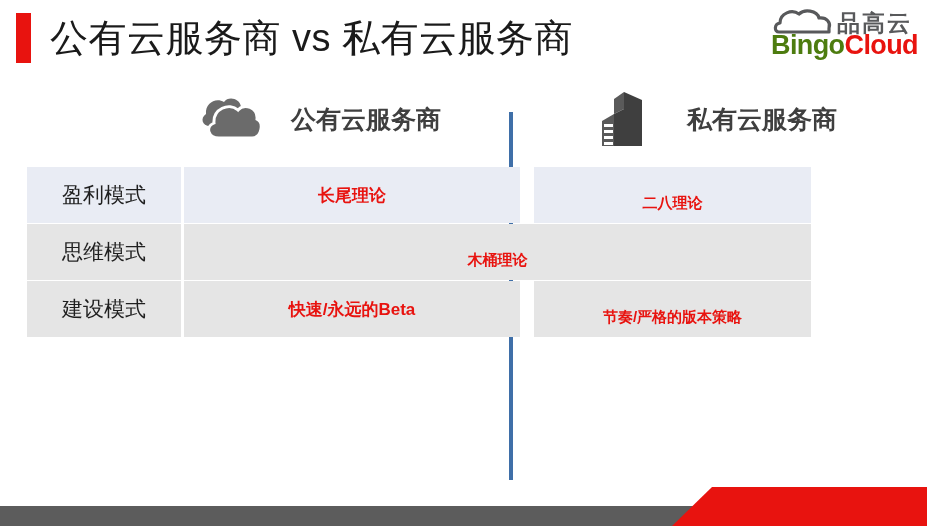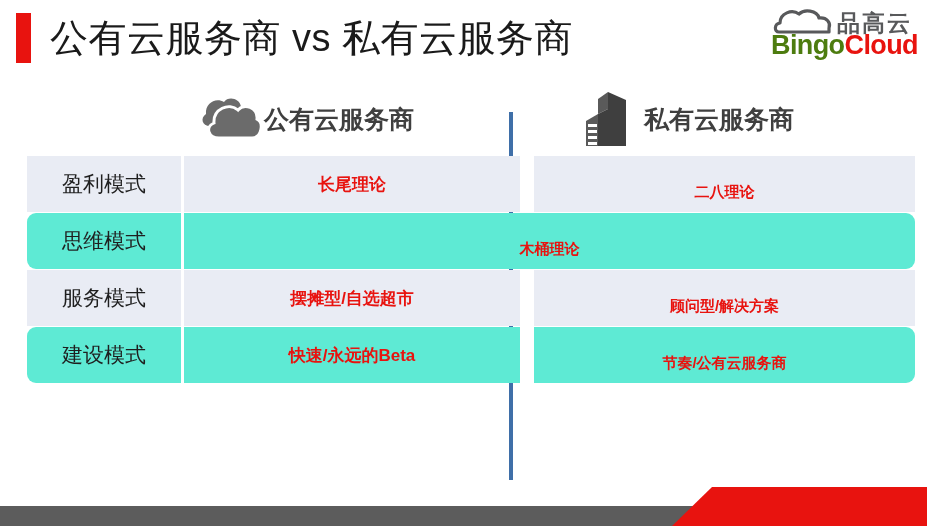--- a/index.html
+++ b/index.html
@@ -70,58 +70,58 @@
 
   
   .col-header {
     position: absolute;
     top: 86px;
     height: 66px;
     display: flex;
     align-items: center;
   }
   #col-header-public { left: 196px; }
-  #col-header-private { left: 576px; text-align: center; }
+  #col-header-private { left: 592px; text-align: center; }
   .col-header-icon {
     width: 64px; height: 60px;
     display: flex;
     align-items: center;
     justify-content: center;
     flex: none;
   }
   .col-header-label {
-    margin-left: 4px;
+    margin-left: 31px;
     font-size: 25px;
     font-weight: 700;
     color: #3f3f3f;
     white-space: nowrap;
   }
 
   
   #center-divider {
     position: absolute;
     left: 509px; top: 112px;
     width: 4px; height: 368px;
     background: #3f6fa8;
   }
 
   
   #table {
     position: absolute;
-    left: 27px; top: 156px;
-    width: 888px;
+    left: 27px; top: 167px;
+    width: 784px;
   }
   .row {
     position: relative;
     display: flex;
     height: 56px;
     margin-bottom: 1px;
   }
   .row-light { background: #e9ecf4; }
-  .row-dark  { background: #5eead4; border-radius: 9px; }
+  .row-dark  { background: #e5e5e5; }
   .cell-label {
     width: 157px;
     flex: none;
     display: flex;
     align-items: center;
     justify-content: center;
     font-size: 21px;
     color: #1f1f1f;
     border-right: 3px solid #ffffff;
     box-sizing: border-box;
@@ -221,29 +221,24 @@
     <div class="cell-label">盈利模式</div>
     <div class="cell-public">长尾理论</div>
     <div class="cell-private">二八理论</div>
   </div>
 
   <div class="row row-dark">
     <div class="cell-label">思维模式</div>
     <div class="cell-private">木桶理论</div>
   </div>
 
-  <div class="row row-light">
-    <div class="cell-label">服务模式</div>
-    <div class="cell-public">摆摊型/自选超市</div>
-    <div class="cell-private">顾问型/解决方案</div>
-  </div>
 
   <div class="row row-dark">
     <div class="cell-label">建设模式</div>
     <div class="cell-public">快速/永远的Beta</div>
-    <div class="cell-private">节奏/公有云服务商</div>
+    <div class="cell-private">节奏/严格的版本策略</div>
   </div>
 
 
 </div>
 
 <div id="bottom-gray"></div>
 <div id="bottom-red"></div>
 
 </body></html>

